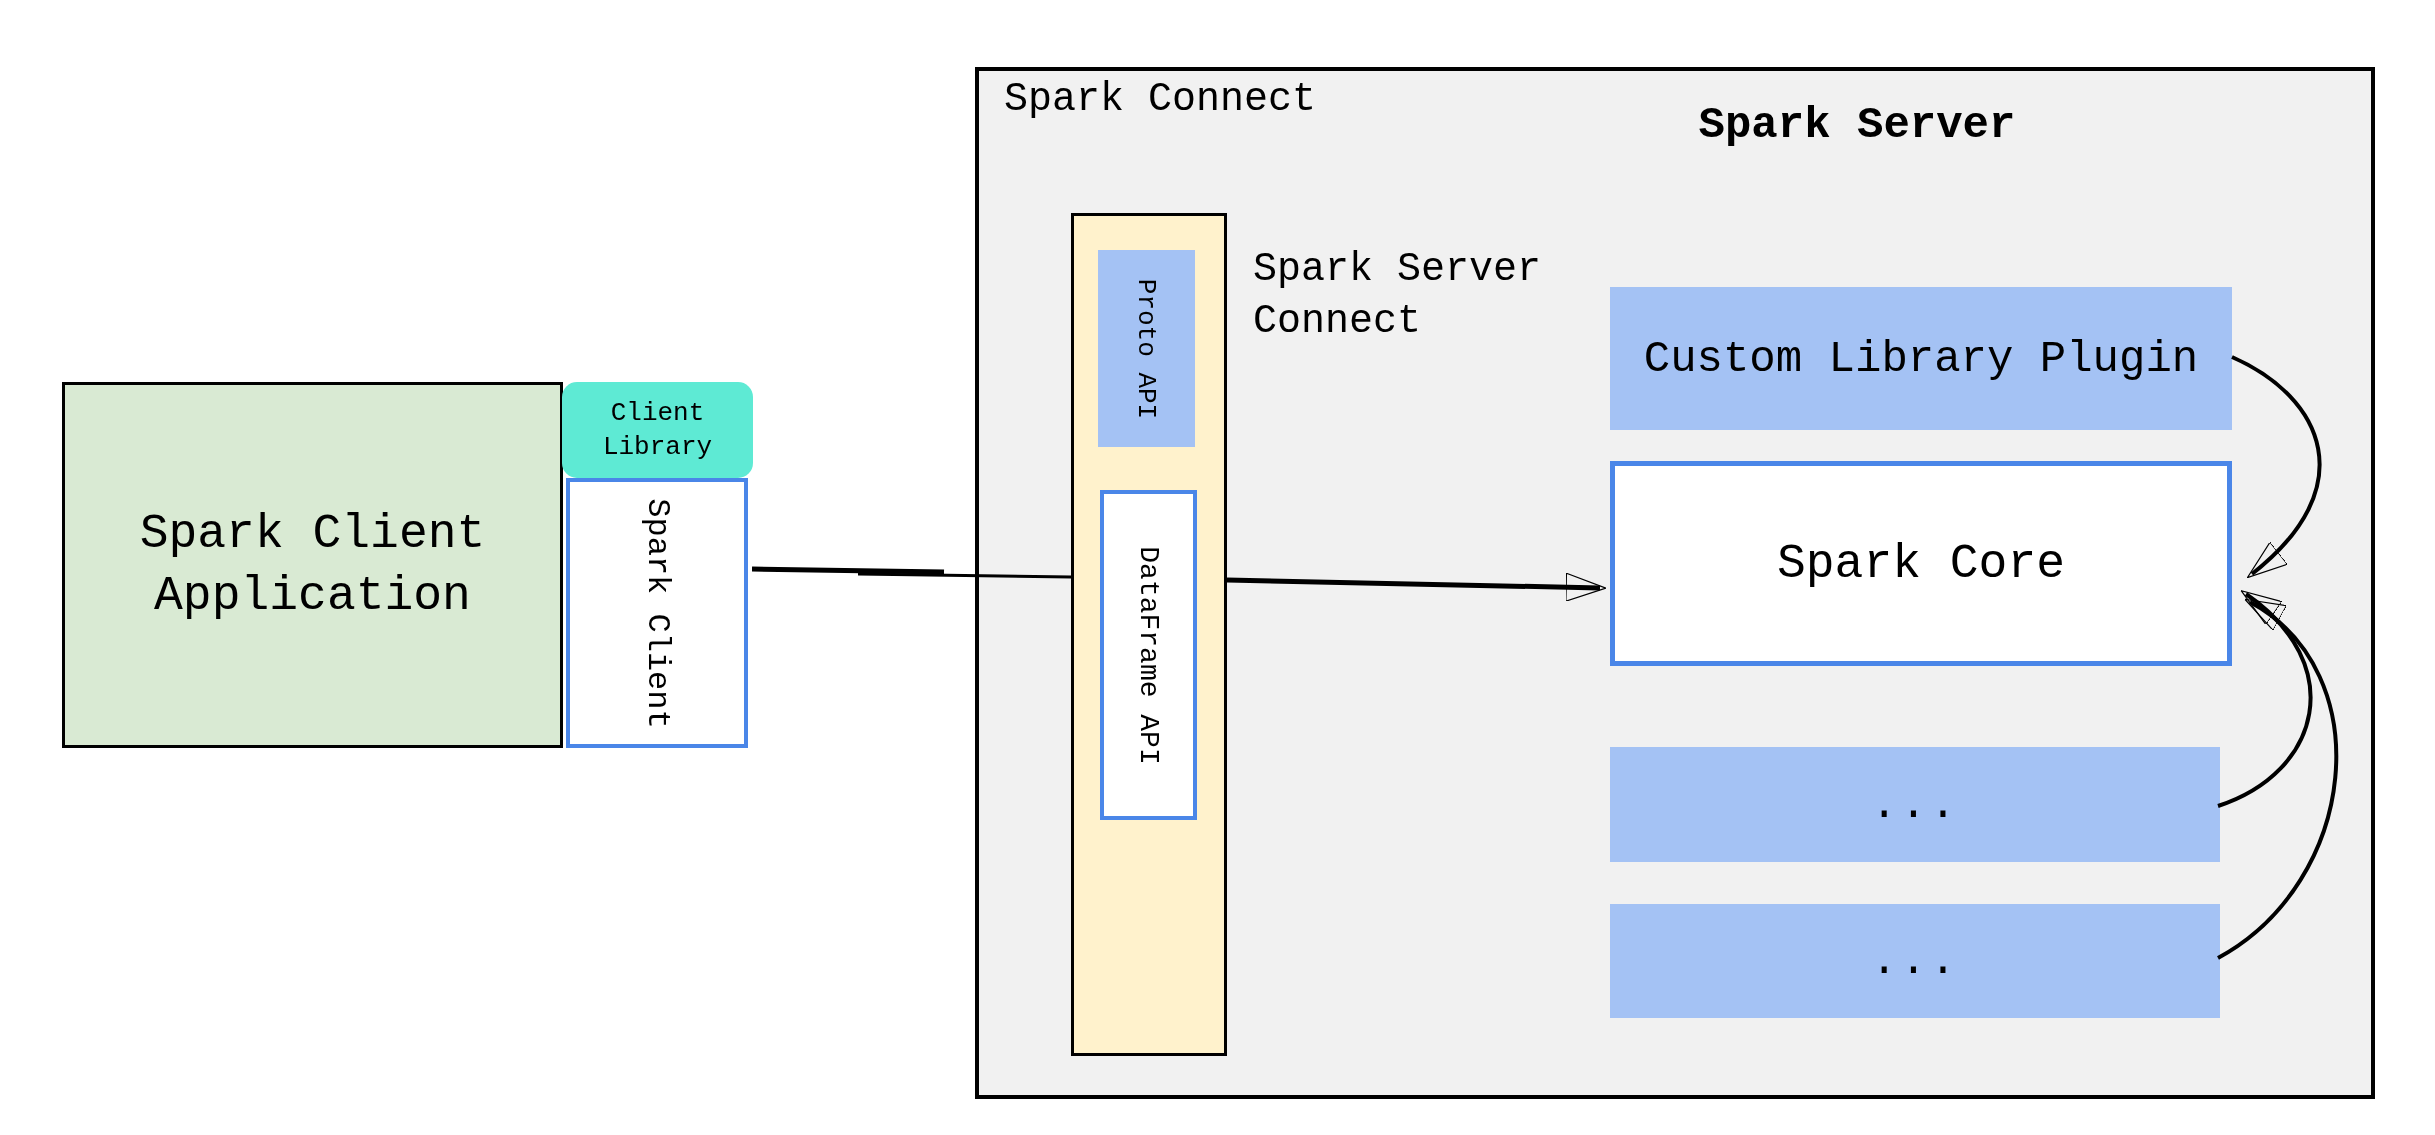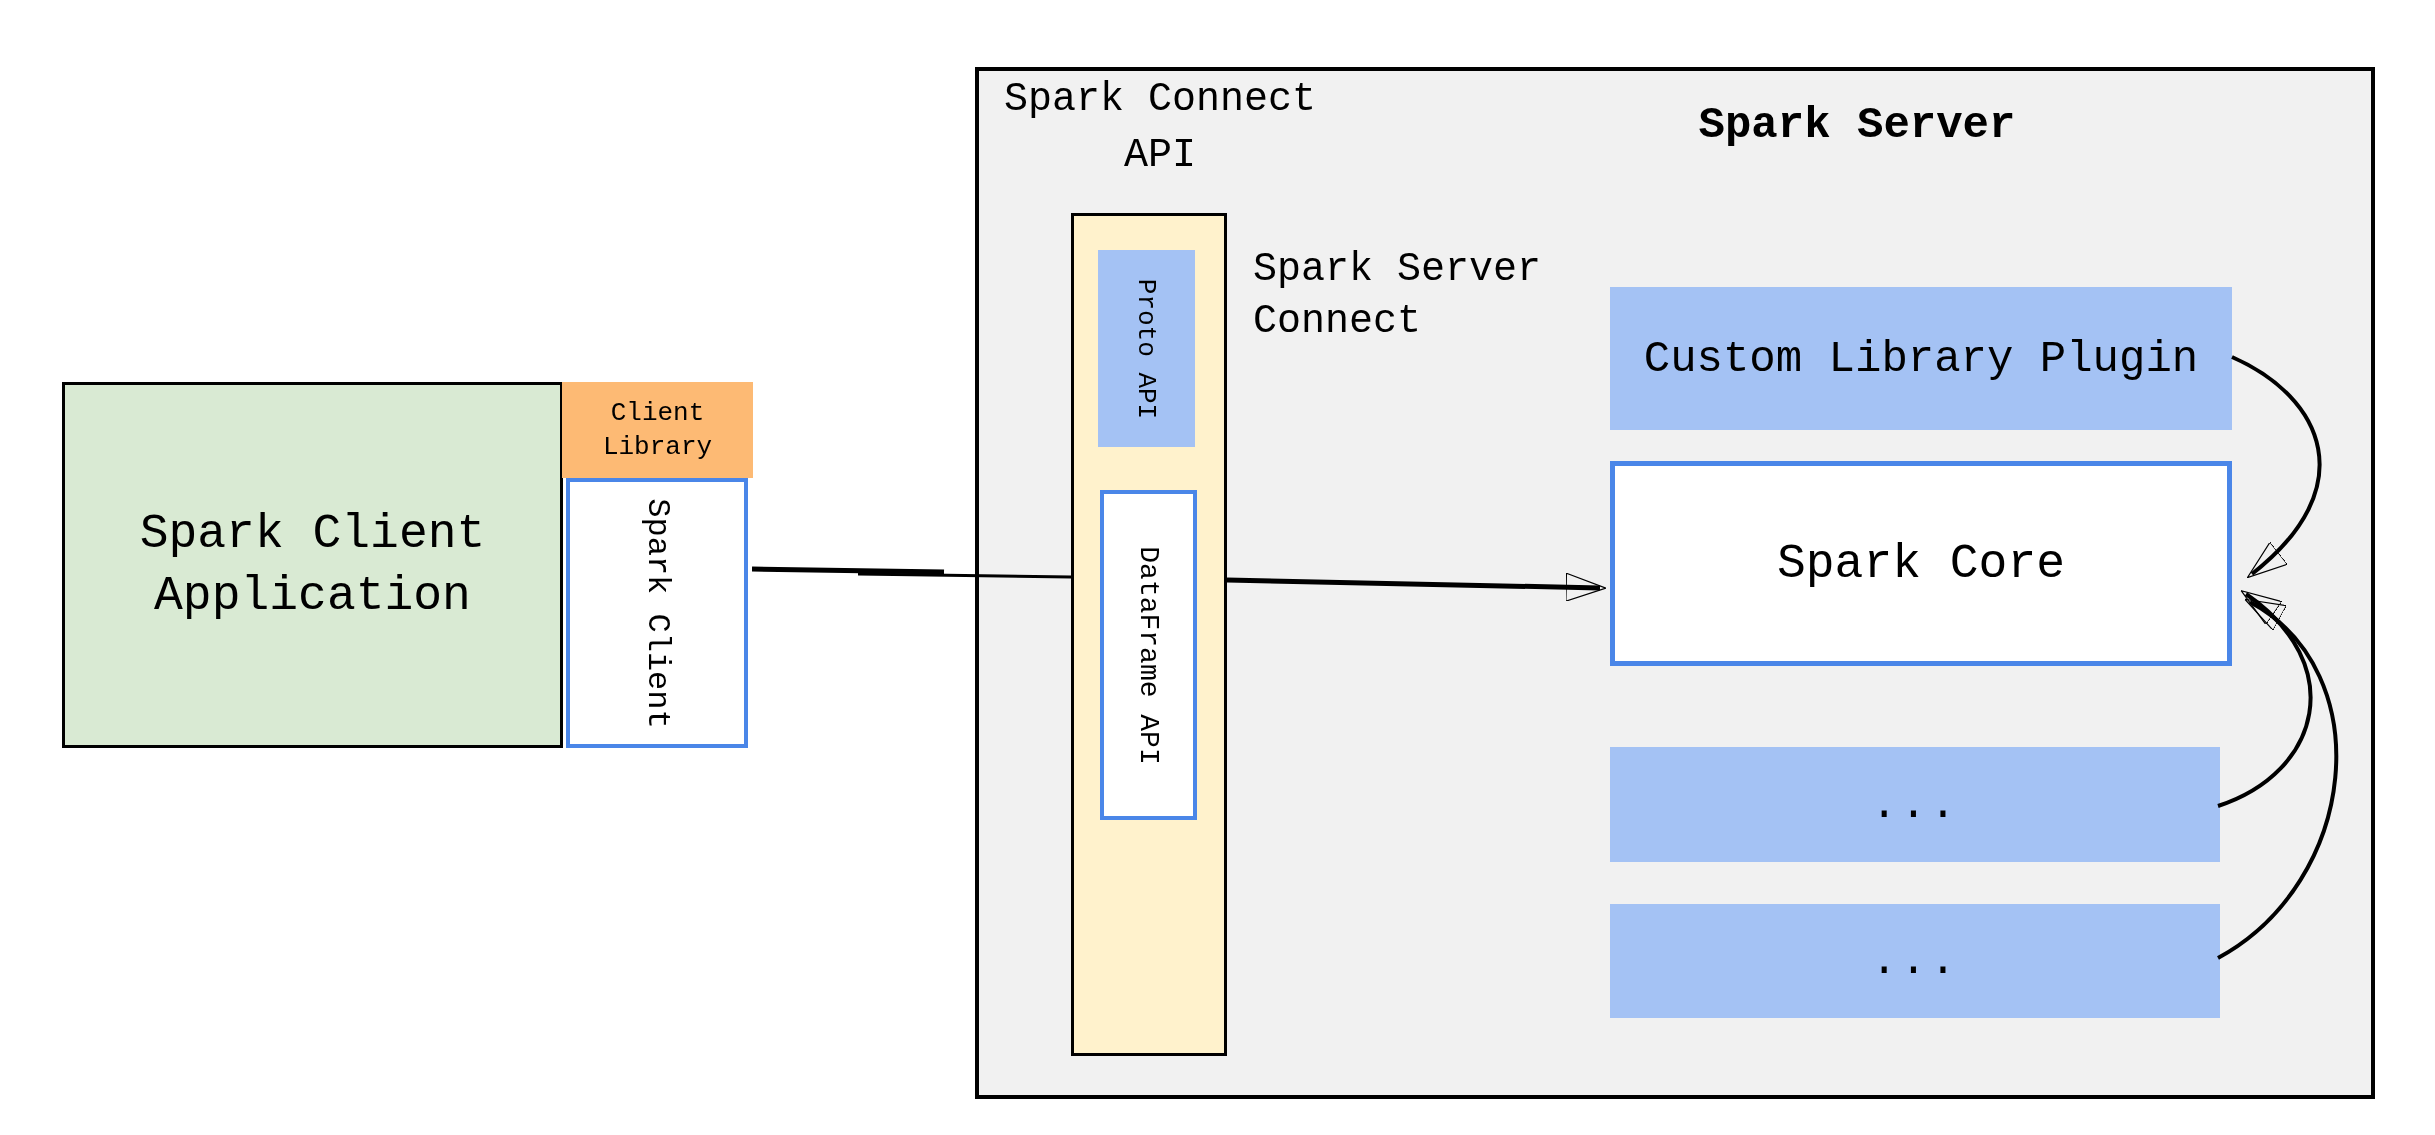--- a/index.html
+++ b/index.html
@@ -52,38 +52,37 @@
 </style>
 </head>
 <body>
 
 <div id="canvas">
 
   <div class="abs outer-box" style="background-color: rgb(241, 241, 241); border-color: rgb(0, 0, 0);"></div>
 
   <div class="abs sc-api-label">
     <span class="block">Spark Connect</span>
-    <span class="block">API</span>
   </div>
 
   <div class="abs ss-title">Spark Server</div>
 
   <div class="abs ss-lib-label">
     <span class="block">Spark Server</span>
     <span class="block">Connect</span>
   </div>
 
   <div class="abs center green-box" style="background-color: rgb(217, 234, 211); border-color: rgb(0, 0, 0);">
     <div class="label">
       <span class="block">Spark Client</span>
       <span class="block">Application</span>
     </div>
   </div>
 
-  <div class="abs center client-pkg" style="background-color: #fdba74;">
+  <div class="abs center client-pkg" style="background-color: #5eead4; border-radius: 15px;">
     <div class="label">
       <span class="block">Client</span>
       <span class="block">Library</span>
     </div>
   </div>
 
   <div class="abs center spark-client-box" style="background-color: rgb(255, 255, 255); border-color: rgb(74, 134, 232);">
     <span class="label rot">Spark Client</span>
   </div>
 

